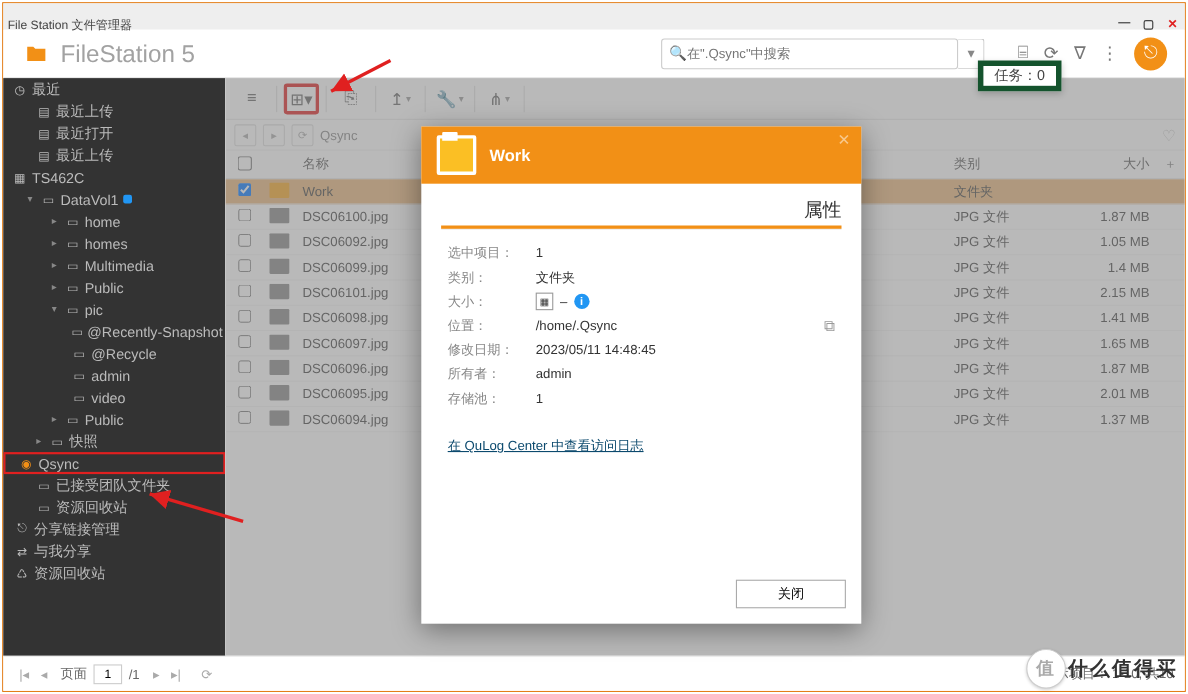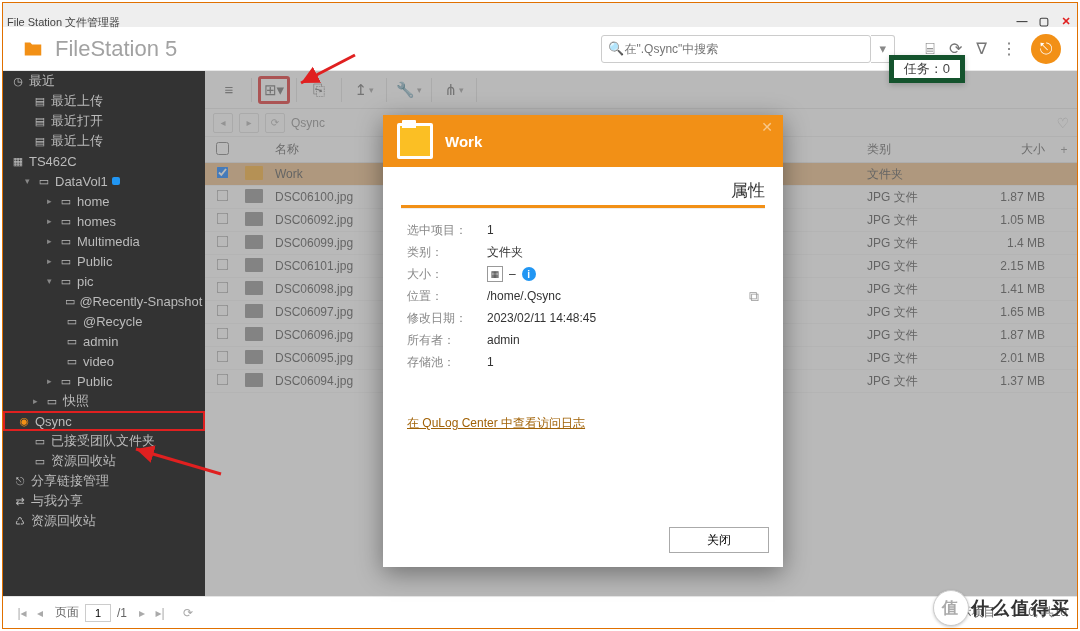--- a/index.html
+++ b/index.html
@@ -71,21 +71,21 @@
 .dialog-tabs{ display:flex; height:34px; border-bottom:1px solid #eee; margin:8px 18px 0; }
 .dialog-tabs .dtab{ flex:1; text-align:right; line-height:32px; font-size:17px; color:#666; cursor:pointer;}
 .dialog-tabs .dtab.active{ border-bottom:3px solid #f29016; color:#333;}
 .dialog-body{ padding:10px 24px; font-size:12px; color:#555;}
 .prow{ display:flex; height:22px; align-items:center;}
 .plabel{ width:80px; color:#888;}
 .pval{ flex:1; color:#333; display:flex; align-items:center; gap:6px;}
 .calc-icon{ width:16px; height:16px; border:1px solid #999; display:inline-flex; align-items:center; justify-content:center; font-size:9px;}
 .info-icon{ width:14px; height:14px; border-radius:50%; background:#2196f3; color:#fff; font-size:10px; display:inline-flex; align-items:center; justify-content:center; font-weight:bold;}
 .copy-icon{ color:#999; font-size:14px; cursor:pointer;}
-.dialog-link{ color:#a16207; font-size:12px; margin:32px 24px 0; text-decoration:underline; cursor:pointer;}
+.dialog-link{ color:#0c4a6e; font-size:12px; margin:14px 24px 0; text-decoration:underline; cursor:pointer;}
 .dialog-foot{ margin-top:auto; padding:14px; display:flex; justify-content:flex-end;}
 .dialog-foot button{ width:100px; height:26px; border:1px solid #aaa; background:#fff; cursor:pointer; font-size:12px;}
 
 .arrow-anno { position:absolute; z-index:55; pointer-events:none;}
 .watermark{ position:absolute; right:6px; bottom:2px; z-index:70; display:flex; align-items:center; gap:2px; color:#333; font-weight:bold; font-size:18px; letter-spacing:2px;}
 .watermark .badge{ width:36px; height:36px; border-radius:50%; background:#fff; border:1px solid #ccc; display:flex; align-items:center; justify-content:center; color:#aaa; font-size:16px; font-weight:bold; box-shadow:0 1px 3px rgba(0,0,0,0.2);}
 </style>
 </head>
 <body>
 
@@ -401,21 +401,21 @@
         </div>
      <div class="prow">
           <div class="plabel">位置：</div>
           <div class="pval">
             <span>/home/.Qsync</span>
             <span class="copy-icon" style="margin-left:auto">⧉</span>
           </div>
         </div>
      <div class="prow">
           <div class="plabel">修改日期：</div>
-          <div class="pval">2023/02/11 14:48:45</div>
+          <div class="pval">2023/05/11 14:48:45</div>
         </div>
      <div class="prow">
           <div class="plabel">所有者：</div>
           <div class="pval">admin</div>
         </div>
      <div class="prow">
           <div class="plabel">存储池：</div>
           <div class="pval">1</div>
         </div>
    </div>

